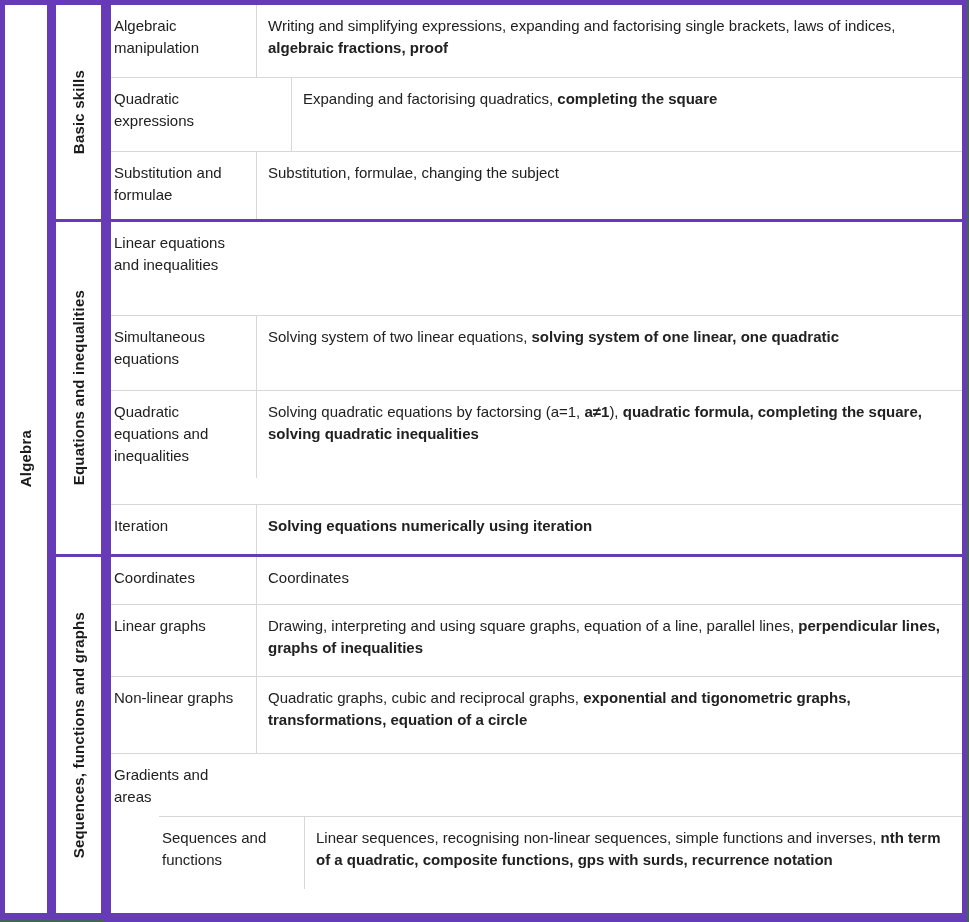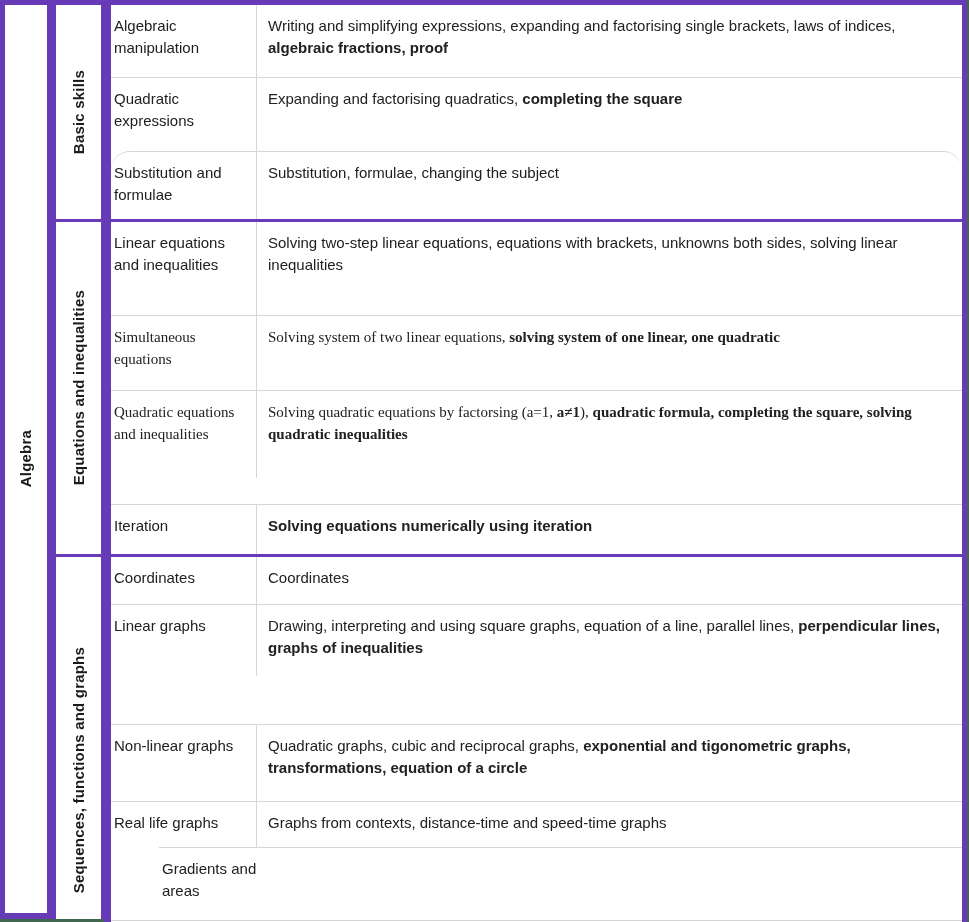--- a/index.html
+++ b/index.html
@@ -86,29 +86,29 @@
     border-left: 1px solid var(--divider, #d7d7d7);
     box-sizing: border-box;
     padding: 10px 14px 8px 11px;
     min-width: 0;
   }
   .seg { font-weight: normal; }
   .seg.bold { font-weight: bold; text-align: center; }
 
   
   .section:nth-child(1) .row:nth-child(1) { min-height: 72px; }
-  .section:nth-child(1) .row:nth-child(2) { min-height: 74px; }
-  .section:nth-child(1) .row:nth-child(3) { min-height: 68px; border-radius: 19px; }
+  .section:nth-child(1) .row:nth-child(2) { min-height: 74px; gap: 35px; }
+  .section:nth-child(1) .row:nth-child(3) { min-height: 68px; }
   .section:nth-child(2) .row:nth-child(1) { min-height: 93px; }
-  .section:nth-child(2) .row:nth-child(2) { min-height: 75px; font-family: Liberation Serif, serif; }
-  .section:nth-child(2) .row:nth-child(3) { min-height: 88px; font-family: Liberation Serif, serif; }
+  .section:nth-child(2) .row:nth-child(2) { min-height: 75px; }
+  .section:nth-child(2) .row:nth-child(3) { min-height: 88px; }
   .section:nth-child(2) .row:nth-child(4) { min-height: 50px; margin-top: 26px; }
   .section:nth-child(3) .row:nth-child(1) { min-height: 47px; }
   .section:nth-child(3) .row:nth-child(2) { min-height: 72px; }
-  .section:nth-child(3) .row:nth-child(3) { min-height: 77px; margin-top: 48px; }
+  .section:nth-child(3) .row:nth-child(3) { min-height: 77px; }
   .section:nth-child(3) .row:nth-child(4) { min-height: 46px; }
   .section:nth-child(3) .row:nth-child(5) { min-height: 73px; margin-left: 48px; }
   .section:nth-child(3) .row:nth-child(6) { min-height: 64px; flex: 1; }
 
   .green-right {
     position: absolute;
     top: 0; right: 0;
     width: 2px; height: 100%;
     background: var(--green, #41684f);
   }
@@ -150,21 +150,20 @@
 </div>
   </section>
 
   <section class="section">
     <div class="section-label">
       <span class="vertical">Equations and inequalities</span>
     </div>
     <div class="rows">
   <div class="row">
     <div class="topic"><span>Linear equations and inequalities</span></div>
-    <div class="desc"><span class="seg">Solving two-step linear equations, equations with brackets, unknowns both sides, solving linear inequalities</span></div>
   </div>
 
   <div class="row">
     <div class="topic"><span>Simultaneous equations</span></div>
     <div class="desc"><span class="seg">Solving system of two linear equations, </span><span class="seg bold">solving system of one linear, one quadratic</span></div>
   </div>
 
   <div class="row">
     <div class="topic"><span>Quadratic equations and inequalities</span></div>
     <div class="desc"><span class="seg">Solving quadratic equations by factorsing (a=1, </span><span class="seg bold">a≠1</span><span class="seg">), </span><span class="seg bold">quadratic formula, completing the square, solving quadratic inequalities</span></div>
@@ -190,31 +189,28 @@
   <div class="row">
     <div class="topic"><span>Linear graphs</span></div>
     <div class="desc"><span class="seg">Drawing, interpreting and using square graphs, equation of a line, parallel lines, </span><span class="seg bold">perpendicular lines, graphs of inequalities</span></div>
   </div>
 
   <div class="row">
     <div class="topic"><span>Non-linear graphs</span></div>
     <div class="desc"><span class="seg">Quadratic graphs, cubic and reciprocal graphs, </span><span class="seg bold">exponential and tigonometric graphs, transformations, equation of a circle</span></div>
   </div>
 
-  <div class="row">
-    <div class="topic"><span>Real life graphs</span></div>
-    <div class="desc"><span class="seg">Graphs from contexts, distance-time and speed-time graphs</span></div>
-  </div>
 
   <div class="row">
     <div class="topic"><span>Gradients and areas</span></div>
   </div>
 
   <div class="row">
     <div class="topic"><span>Sequences and functions</span></div>
+    <div class="desc"><span class="seg">Linear sequences, recognising non-linear sequences, simple functions and inverses, </span><span class="seg bold">nth term of a quadratic, composite functions, gps with surds, recurrence notation</span></div>
   </div>
 </div>
   </section>
 </div>
   </div>
   <div class="green-right"></div>
   <div class="green-bottom"></div>
 </div>
 
 </body></html>

